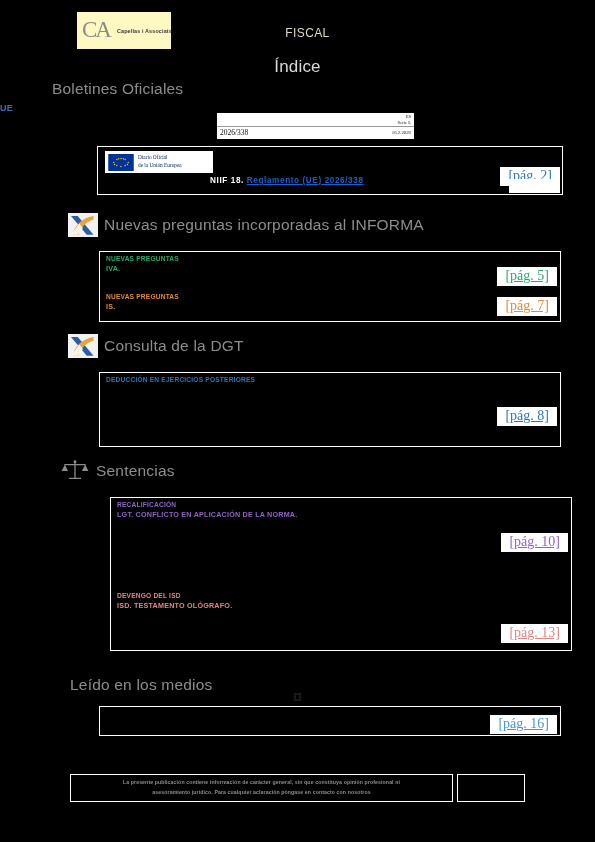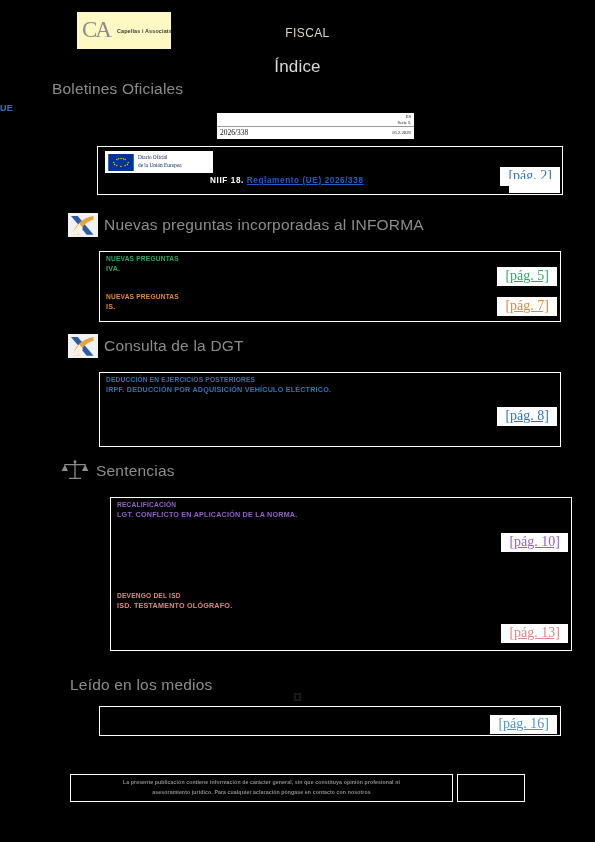--- a/index.html
+++ b/index.html
@@ -228,21 +228,20 @@
       <path d="M4 4 L13 4 L34 29 L25 29 Z" fill="#2b5ca8"></path>
       <path d="M34 4 C18 7 9 17 6 29 L14 29 C17 19 25 11 34 9 Z" fill="#e8a33d"></path>
       <path d="M4 29 L13 29 L20 20 L15 14 Z" fill="#ffffff" opacity="0.85"></path>
     </svg>
     <span class="sec-label">Consulta de la DGT</span>
   </div>
 
   <div class="box" style="left:99px;top:372px;width:462px;height:75px;">
     <div class="entry" style="left:6px;top:3px;">
       <div class="etitle" style="color:#2e75b6;">DEDUCCIÓN EN EJERCICIOS POSTERIORES</div>
-      <div class="esub" style="color:#2e75b6;">IRPF. DEDUCCIÓN POR ADQUISICIÓN VEHÍCULO ELÉCTRICO.</div>
     </div>
     <div class="paglink" style="right:3px;top:34px;color:#2e75b6;">[pág. 8]</div>
   </div>
 
   <div class="sec-head" style="left:60px;top:459px;">
     <svg class="sec-icon" viewBox="0 0 32 26">
       <g stroke="#8d8d8d" stroke-width="1.4" fill="none" stroke-linecap="round">
         <line x1="16" y1="3" x2="16" y2="21"></line>
         <line x1="5" y1="6" x2="27" y2="6"></line>
         <line x1="10" y1="21" x2="22" y2="21"></line>

